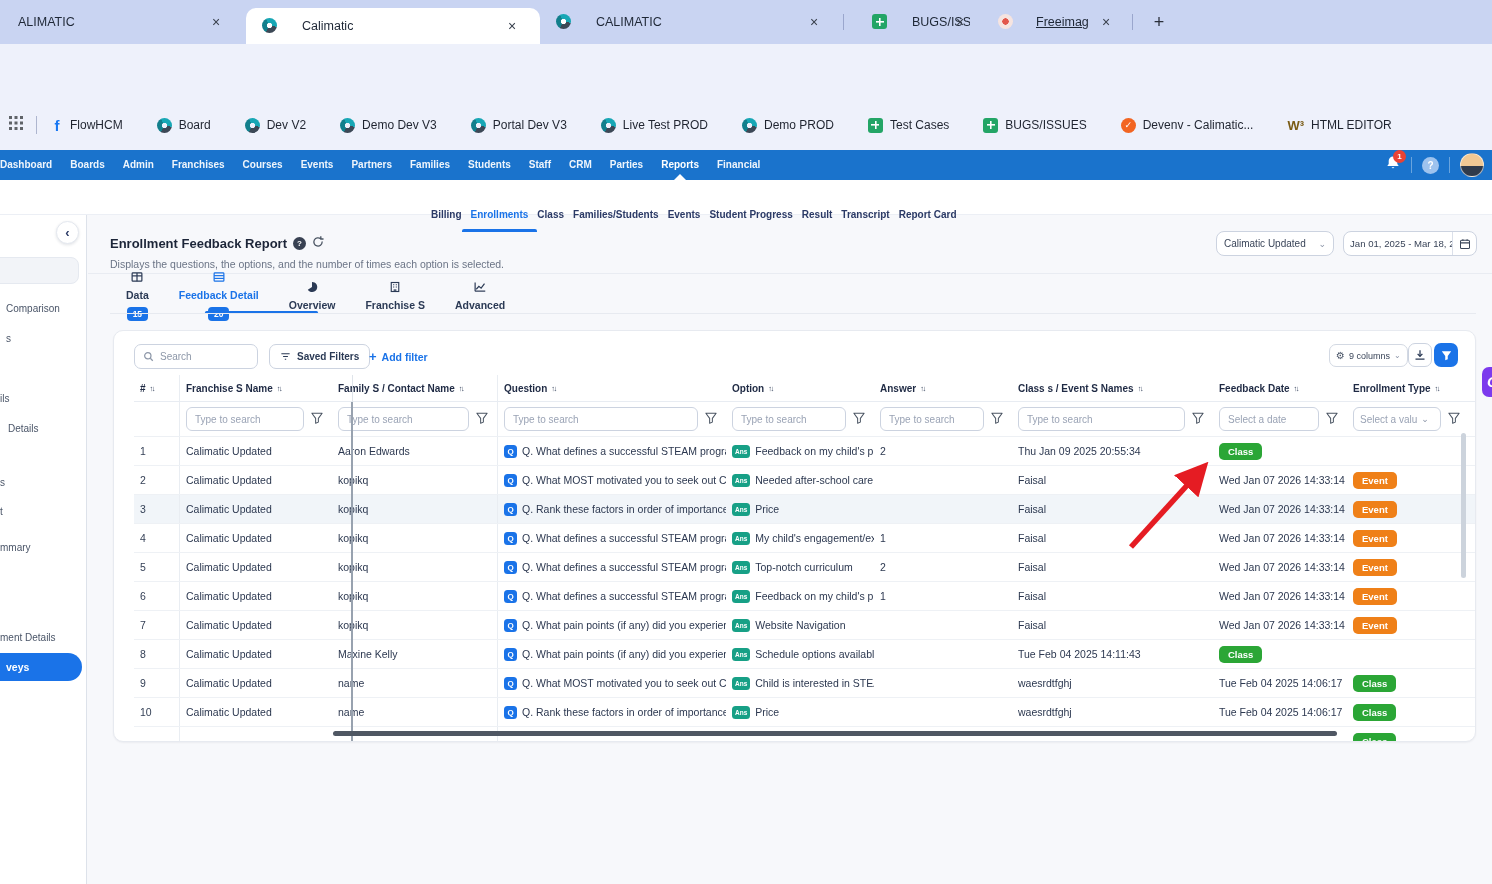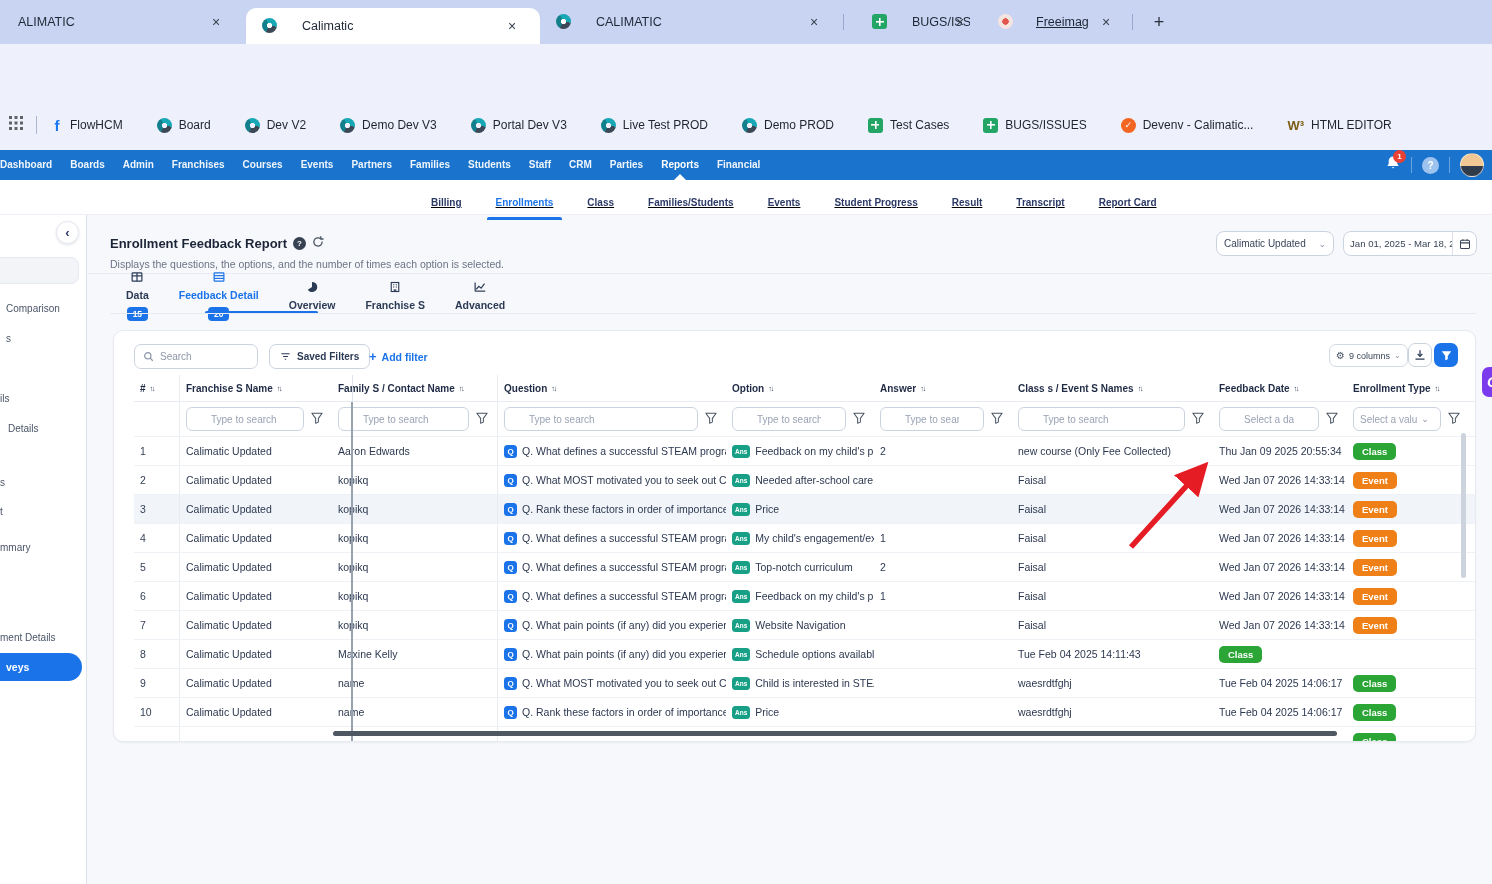--- a/index.html
+++ b/index.html
@@ -73,21 +73,21 @@
   .nav-item.active::after{content:"";position:absolute;left:50%;bottom:0;transform:translateX(-50%);
      border-left:6px solid transparent;border-right:6px solid transparent;border-bottom:6px solid #fff;}
   .nav-right{position:absolute;right:8px;top:0;height:30px;display:flex;align-items:center;gap:10px;}
   .bellwrap{position:relative;color:#fff;}
   .bellbadge{position:absolute;left:8px;top:-5px;min-width:13px;height:13px;border-radius:7px;background:#e94235;color:#fff;font-size:8px;font-weight:bold;text-align:center;line-height:13px;}
   .navdiv{width:1px;height:16px;background:rgba(255,255,255,.35);}
   .helpcirc{width:17px;height:17px;border-radius:50%;background:#9ec3ee;color:#fff;font-size:10px;font-weight:bold;text-align:center;line-height:17px;}
   .avatar{width:24px;height:24px;border-radius:50%;background:linear-gradient(180deg,#f0c894 0 55%,#2f3a4a 55%);border:1px solid rgba(255,255,255,.6);}
 
   .subnav{position:absolute;left:0;top:180px;width:1492px;height:35px;background:#fff;border-bottom:1px solid #eceff5;}
-  .subnav-items{position:absolute;left:428px;top:5px;height:35px;display:flex;gap:28px;align-items:center;text-decoration:underline;}
+  .subnav-items{position:absolute;left:428px;top:17px;height:35px;display:flex;gap:3px;align-items:center;}
   .subnav-item{position:relative;font-size:10px;font-weight:600;color:#2b3a66;line-height:35px;white-space:nowrap;padding:0 3px;}
   .subnav-item.active{color:#1a73e8;}
   .subnav-item.active::after{content:"";position:absolute;left:-6px;right:-6px;bottom:0;height:3px;background:#1a73e8;border-radius:2px 2px 0 0;}
 
   
   .sidebar{position:absolute;left:0;top:215px;width:87px;height:669px;background:#fff;border-right:1px solid #dde2ea;}
   .collapse-btn{position:absolute;left:56px;top:6px;width:23px;height:23px;border-radius:50%;background:#fff;border:1px solid #e4e8ef;box-shadow:0 1px 3px rgba(20,30,60,.12);color:#2b3a66;font-size:13px;font-weight:bold;text-align:center;line-height:21px;}
   .sb-search{position:absolute;left:-12px;top:42px;width:91px;height:27px;border-radius:8px;background:#f2f4f8;border:1px solid #e5e9f0;}
   .sb-frag{position:absolute;font-size:10px;color:#4a5568;white-space:nowrap;}
   .sb-frag:nth-of-type(1){top:88px;left:6px;}
@@ -135,21 +135,21 @@
   .btn-columns .chev{font-size:8px;color:#8a93a6;}
   .btn-download{position:absolute;left:1294px;top:12px;width:24px;height:24px;border:1px solid #ccd3e0;border-radius:7px;background:#fff;display:flex;align-items:center;justify-content:center;color:#2b3a55;}
   .btn-filter{position:absolute;left:1320px;top:12px;width:24px;height:24px;border-radius:7px;background:#1a73e8;display:flex;align-items:center;justify-content:center;color:#fff;}
 
   .tgrid{display:grid;grid-template-columns:46px 152px 166px 228px 148px 138px 201px 134px 122px;margin-left:20px;}
   .thead{position:absolute;left:0;top:44px;width:1363px;height:27px;border-bottom:1px solid #e8ecf2;}
   .th{display:flex;align-items:center;gap:4px;font-size:10px;font-weight:bold;color:#1f2a44;padding-left:6px;white-space:nowrap;overflow:hidden;}
   .th .sort{font-size:7.5px;letter-spacing:-1.5px;color:#2b3a55;}
   .fila{position:absolute;left:0;top:71px;width:1363px;height:35px;border-bottom:1px solid #edf0f4;}
   .fcell{display:flex;align-items:center;padding-left:6px;}
-  .finput{height:24px;border:1px solid #ccd3e0;border-radius:6px;font-size:10px;color:#3a4559;padding:0 24px;outline:none;background:#fff;}
+  .finput{height:24px;border:1px solid #ccd3e0;border-radius:6px;font-size:10px;color:#3a4559;padding:0 8px;outline:none;background:#fff;}
   .finput::placeholder{color:#9aa3b5;}
   .funnel{margin-left:7px;color:#4b5563;flex:none;}
   .fsel{height:24px;border:1px solid #ccd3e0;border-radius:6px;display:flex;align-items:center;font-size:10px;color:#9aa3b5;padding:0 6px;gap:4px;white-space:nowrap;overflow:hidden;}
   .fsel .chev{color:#8a93a6;font-size:9px;}
 
   .tbody{position:absolute;left:0;top:106px;width:1363px;}
   .trow{height:29px;border-bottom:1px solid #eef1f5;}
   .trow.shaded{background:#f1f5f9;}
   .cell{display:flex;align-items:center;padding-left:6px;font-size:10.5px;color:#2c3850;white-space:nowrap;overflow:hidden;}
   .c-num{color:#333f55;}
@@ -598,23 +598,20 @@
             <span>Q. What defines a successful STEAM program t</span>
           </div>
     <div class="cell">
             <span class="ansbadge">Ans</span>
             <span>Feedback on my child's prog</span>
           </div>
     <div class="cell">
             <span>2</span>
           </div>
     <div class="cell">
-            <span>new course (Only Fee Collected)</span>
-          </div>
-    <div class="cell">
             <span>Thu Jan 09 2025 20:55:34</span>
           </div>
     <div class="cell">
             <span class="typebadge b-class">Class</span>
           </div>
   </div>
         <div class="trow tgrid">
     <div class="cell c-num">
             <span>2</span>
           </div>

